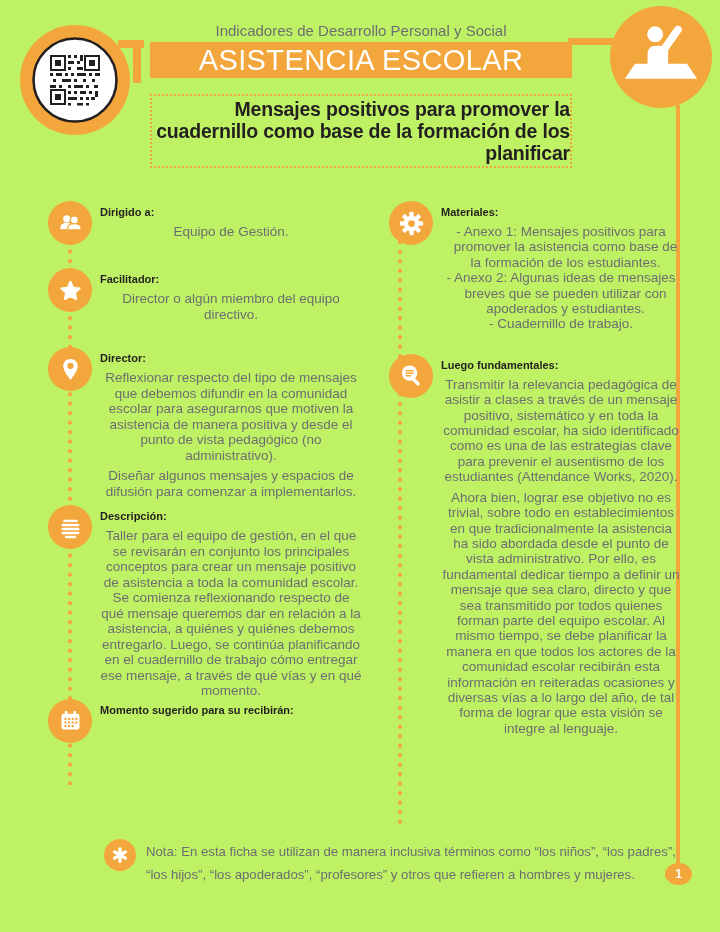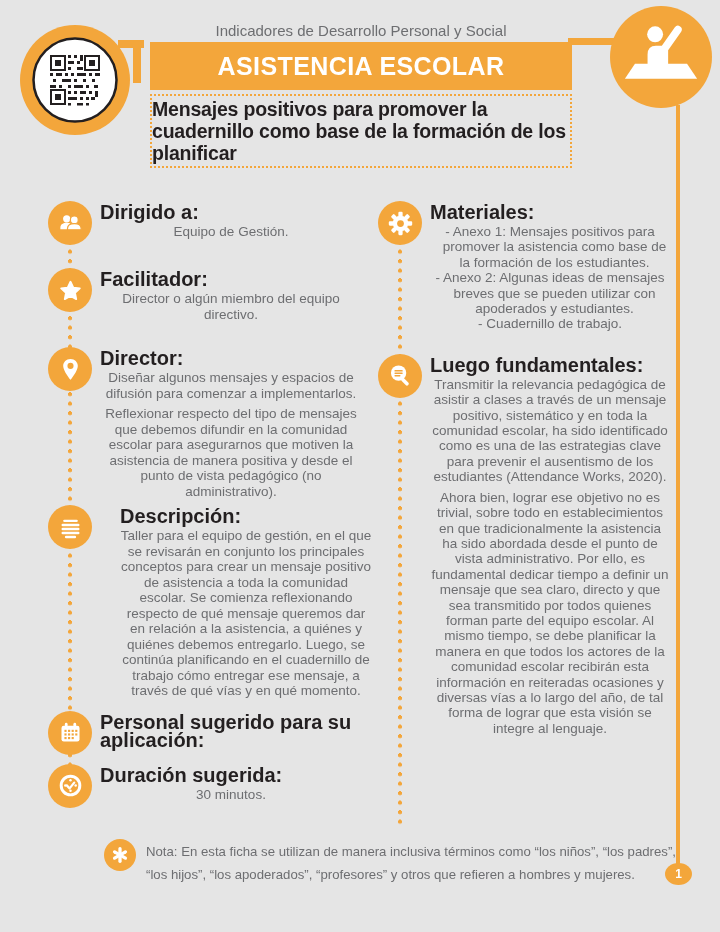--- a/index.html
+++ b/index.html
@@ -2,61 +2,61 @@
 <html style="--accent: #F3A63B; --heading: #231F20; --body: #6D6E71;"><head>
 <meta charset="utf-8">
 <style>
   :root{
     --accent:#F3A63B;
     --heading:#231F20;
     --body:#6D6E71;
   }
   html,body{margin:0;padding:0;background:#fff;}
   .page{
-    position:relative;width:720px;height:932px;background:#e5e5e5;overflow:hidden;
+    position:relative;width:720px;height:932px;background:#bef264;overflow:hidden;
     font-family:"Liberation Sans","DejaVu Sans",sans-serif;
   }
   
   .kicker{position:absolute;left:150px;top:22px;width:422px;text-align:center;
     font-size:15px;color:var(--body);}
-  .banner{position:absolute;left:150px;top:42px;width:422px;height:48px;background:var(--accent);
-    color:#fff;font-weight:bold;font-size:25px;letter-spacing:.4px;
+  .banner{position:absolute;left:150px;top:42px;width:422px;height:36px;background:var(--accent);
+    color:#fff;font-weight:normal;font-size:29px;letter-spacing:.4px;
     display:flex;align-items:center;justify-content:center;}
   .conn-left-h{position:absolute;left:118px;top:40px;width:26px;height:8px;background:var(--accent);}
   .conn-left-v{position:absolute;left:133px;top:40px;width:8px;height:43px;background:var(--accent);}
   .conn-right-h{position:absolute;left:568px;top:38px;width:48px;height:7px;background:var(--accent);}
   .title-box{position:absolute;left:150px;top:94px;width:422px;height:74px;box-sizing:border-box;
-    border:2px dotted var(--accent);display:flex;flex-direction:column;align-items:flex-start;justify-content:center;}
+    border:2px dotted var(--accent);display:flex;flex-direction:column;align-items:flex-end;justify-content:center;}
   .title-line{font-weight:bold;font-size:19.5px;line-height:22px;color:var(--heading);letter-spacing:-.2px;}
   .qr-badge{position:absolute;left:20px;top:25px;width:110px;height:110px;}
   .corner-badge{position:absolute;left:610px;top:6px;width:102px;height:102px;border-radius:50%;
     background:var(--accent);display:flex;align-items:center;justify-content:center;}
   .vline{position:absolute;left:676px;top:105px;width:4px;height:762px;background:var(--accent);}
   .page-badge{position:absolute;left:665px;top:863px;width:27px;height:22px;border-radius:50%;
     background:var(--accent);color:#fff;font-weight:bold;font-size:12px;
     display:flex;align-items:center;justify-content:center;}
   
   .dots{position:absolute;width:4px;
     background-image:radial-gradient(circle at 2px 2.2px,var(--accent) 1.8px,rgba(0,0,0,0) 2.3px);
     background-size:4px 9.5px;background-repeat:repeat-y;}
   .dots-left{left:68px;top:240px;height:545px;}
   .dots-right{left:398px;top:240px;height:588px;}
   
   .col{position:absolute;top:201px;}
   .col-left{left:48px;width:324px;}
-  .col-right{left:378px;width:302px;}
+  .col-right{left:389px;width:302px;}
   .sec{display:flex;}
   .mb1{margin-bottom:23px;}.mb2{margin-bottom:25px;}.mb3{margin-bottom:6px;}
-  .mb4{margin-bottom:12px;gap:20px;}.mb5{margin-bottom:9px;}.mb6{margin-bottom:22px;}
+  .mb4{}.mb5{margin-bottom:9px;}.mb6{margin-bottom:22px;}
   .sec-icon{width:44px;height:44px;border-radius:50%;background:var(--accent);flex-shrink:0;
     display:flex;align-items:center;justify-content:center;}
   .sec-text{margin-left:8px;padding-top:2px;}
   .col-left .sec-text{width:262px;}
   .col-right .sec-text{width:240px;}
-  .sec-text h3{margin:0 0 3px 0;font-size:20px;line-height:18px;color:var(--heading);font-weight:bold;}
+  .sec-text h3{margin:0 0 3px 0;font-size:11px;line-height:18px;color:var(--heading);font-weight:bold;}
   .sec-text p{margin:0;font-size:13.5px;line-height:15.5px;color:var(--body);text-align:center;}
   .col-right .sec-text p{line-height:15.4px;}
   .para + .para{margin-top:5px;}
   .hang{padding-left:9px;text-indent:-9px;}
   
   .note-icon{position:absolute;left:104px;top:839px;width:32px;height:32px;border-radius:50%;
     background:var(--accent);display:flex;align-items:center;justify-content:center;}
   .note-text{position:absolute;left:146px;top:840px;width:540px;
     font-size:13.2px;line-height:23px;color:var(--body);}
 </style>
@@ -186,22 +186,22 @@
 
     <section class="sec mb3">
       <div class="sec-icon">
         <svg width="27" height="27" viewBox="0 0 24 24">
           <path fill="#ffffff" d="M12 2.6 c-3.9 0-6.5 2.9-6.5 6.2 0 4.5 6.5 12.4 6.5 12.4 s6.5-7.9 6.5-12.4 c0-3.3-2.6-6.2-6.5-6.2z"></path>
           <circle cx="12" cy="8.8" r="2.7" fill="#F3A63B"></circle>
         </svg>
       </div>
       <div class="sec-text">
         <h3>Director:</h3>
+        <p class="para">Reflexionar respecto del tipo de mensajes que debemos difundir en la comunidad escolar para asegurarnos que motiven la asistencia de manera positiva y desde el punto de vista pedagógico (no administrativo).</p>
         <p class="para">Diseñar algunos mensajes y espacios de difusión para comenzar a implementarlos.</p>
-        <p class="para">Reflexionar respecto del tipo de mensajes que debemos difundir en la comunidad escolar para asegurarnos que motiven la asistencia de manera positiva y desde el punto de vista pedagógico (no administrativo).</p>
       </div>
     </section>
 
     <section class="sec mb4">
       <div class="sec-icon">
         <svg width="27" height="27" viewBox="0 0 24 24">
           <g fill="#ffffff">
             <rect x="5.5" y="5" width="13" height="2.2" rx="1.1"></rect>
             <rect x="4" y="8.6" width="16" height="2.2" rx="1.1"></rect>
             <rect x="4" y="12.2" width="16" height="2.2" rx="1.1"></rect>
@@ -231,42 +231,24 @@
               <rect x="9.8" y="12.8" width="1.9" height="1.9"></rect>
               <rect x="13" y="12.8" width="1.9" height="1.9"></rect>
               <rect x="16.2" y="12.8" width="1.9" height="1.9"></rect>
             <rect x="6.6" y="16" width="1.9" height="1.9"></rect>
               <rect x="9.8" y="16" width="1.9" height="1.9"></rect>
               <rect x="13" y="16" width="1.9" height="1.9"></rect>
           </g>
         </svg>
       </div>
       <div class="sec-text">
-        <h3>Personal sugerido para su aplicación:</h3>
-      </div>
-    </section>
-
-    <section class="sec">
-      <div class="sec-icon">
-        <svg width="27" height="27" viewBox="0 0 24 24">
-          <circle cx="12" cy="12" r="8.3" fill="none" stroke="#ffffff" stroke-width="2.6"></circle>
-          <g fill="#ffffff">
-            <circle cx="12" cy="7.4" r="1.1"></circle>
-              <circle cx="16.6" cy="12" r="1.1"></circle>
-            <circle cx="12" cy="16.6" r="1.1"></circle>
-              <circle cx="7.4" cy="12" r="1.1"></circle>
-          </g>
-          <path d="M8.7 11.9 l2.5 2.7 4.1-5.2" fill="none" stroke="#ffffff" stroke-width="2" stroke-linecap="round" stroke-linejoin="round"></path>
-        </svg>
-      </div>
-      <div class="sec-text">
-        <h3>Duración sugerida:</h3>
-        <p class="para">30 minutos.</p>
-      </div>
-    </section>
+        <h3>Momento sugerido para su recibirán:</h3>
+      </div>
+    </section>
+
 
   </div>
 
   <div class="col col-right">
 
     <section class="sec mb6">
       <div class="sec-icon">
         <svg width="27" height="27" viewBox="0 0 24 24">
           <g transform="translate(12,12)" fill="#ffffff">
             <circle r="6.9"></circle>

